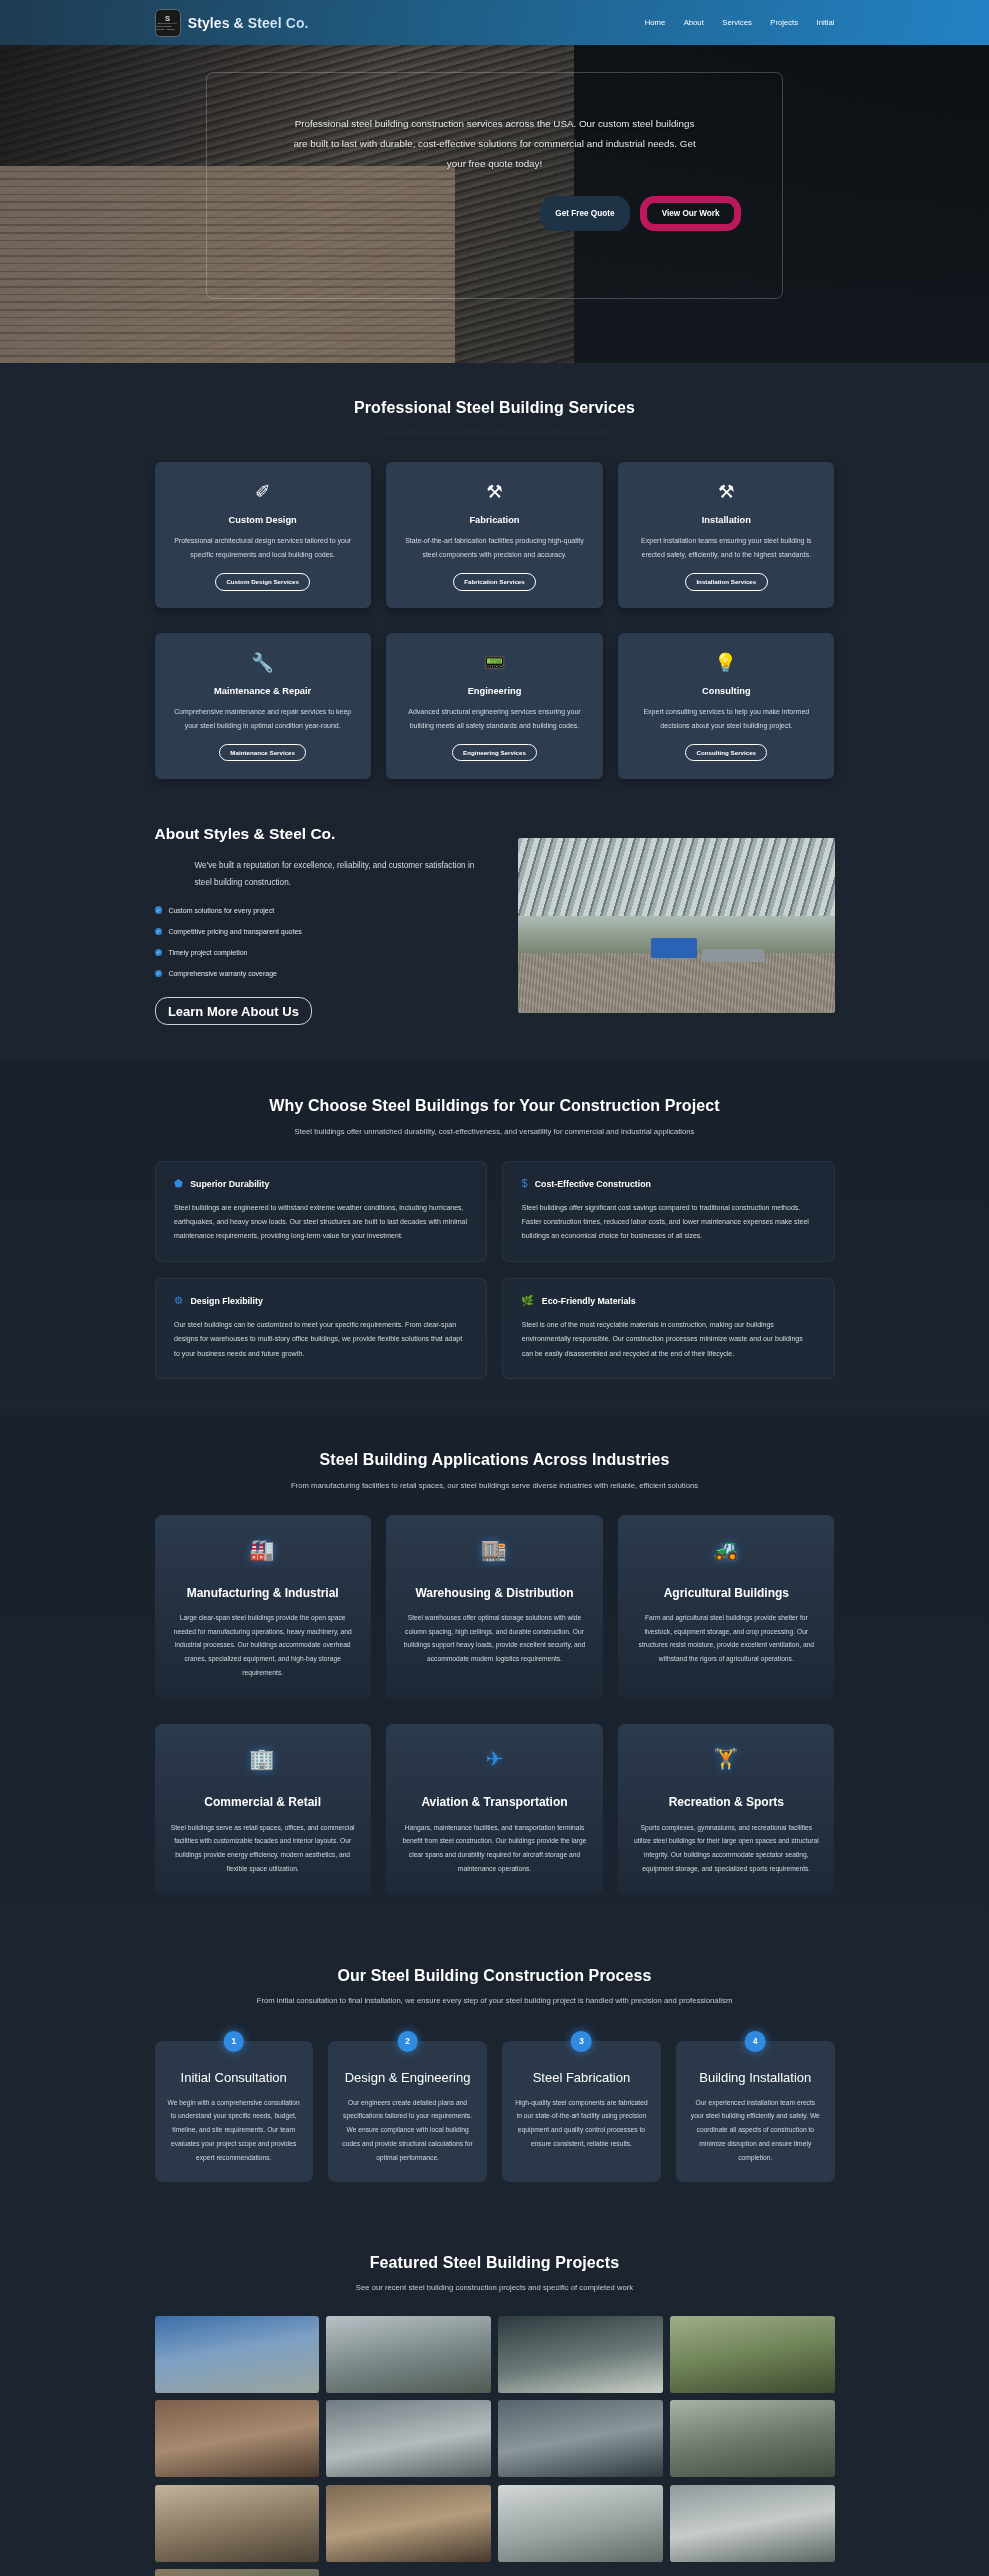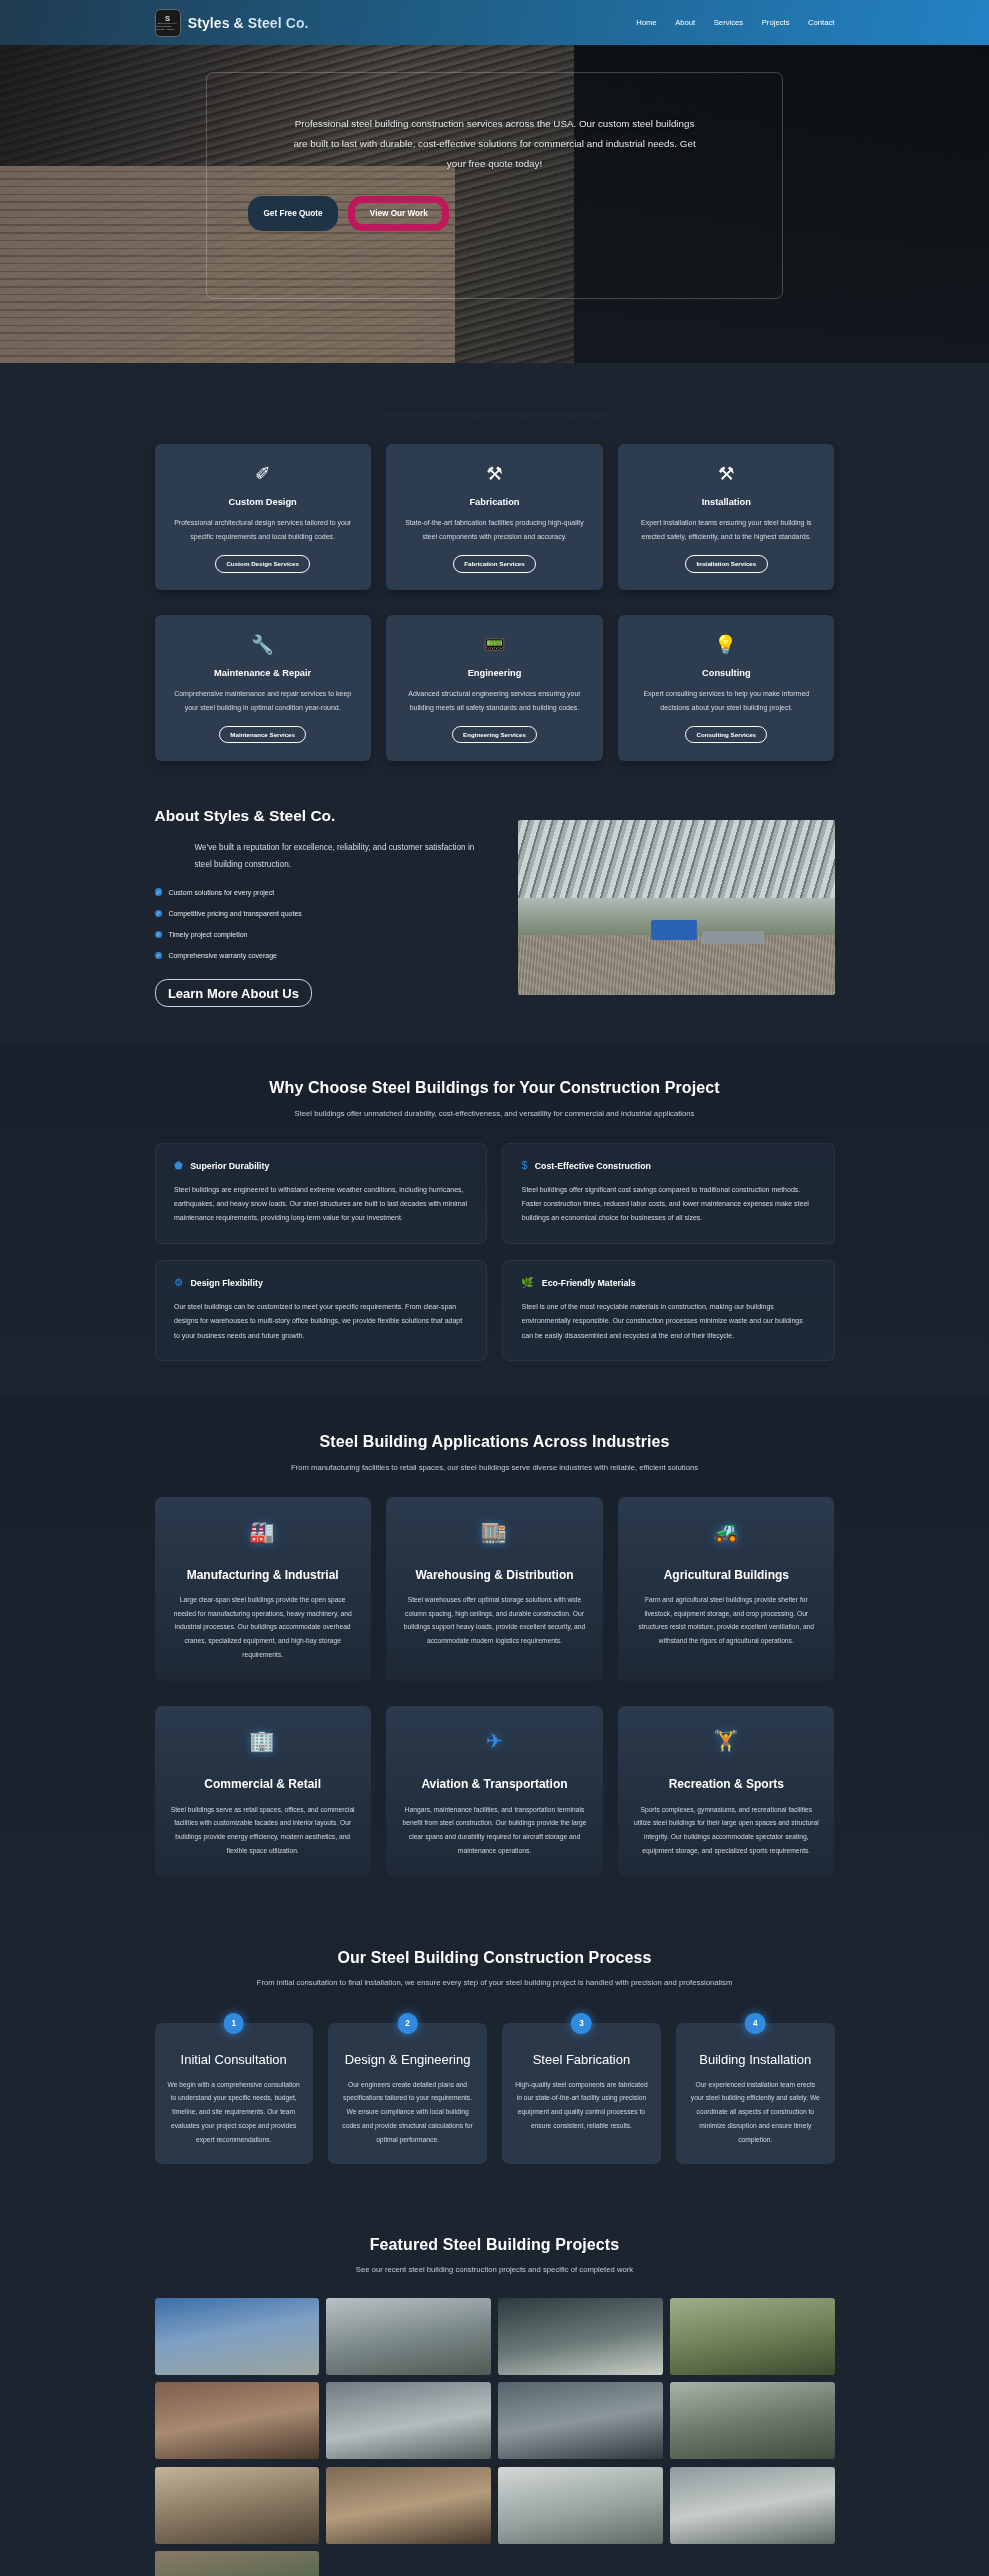--- a/index.html
+++ b/index.html
@@ -62,21 +62,21 @@
     position:relative;z-index:3;width:577px;margin-top:27px;
     border:0.5px solid rgba(255,255,255,.22);border-radius:7.2px;
     padding:23px 41px 31px;
     text-align:center;
     min-height:227px;
   }
   .hero h1{font-size:25px;line-height:1.22;font-weight:bold;letter-spacing:0.1px;
     text-shadow:0 1px 5.2px rgba(0,0,0,.6);}
   .hero p{margin-top:18px;font-size:9.8px;line-height:2.05;color:#e7e9ec;max-width:412px;margin-left:auto;margin-right:auto;
     text-shadow:0 0.5px 3.1px rgba(0,0,0,.6);}
-  .hero-btns{margin-top:21.6px;display:flex;gap:10.3px;justify-content:flex-start;}
+  .hero-btns{margin-top:21.6px;display:flex;gap:10.3px;justify-content:flex-end;}
   .btn{display:inline-flex;align-items:center;justify-content:center;cursor:pointer;
        font-size:8.2px;font-weight:bold;border-radius:14.4px;}
   .btn-dark{background:#1e3346;color:#fff;border:none;padding:7.2px 15.5px;}
   .btn-ghost{background:transparent;color:#fff;border:7px solid #be185d;padding:6.2px 14.4px;}
 
   
   section{padding:36px 0;}
   .sec-dark{background:#1c2430;}
   .sec-grid{
     background:
@@ -162,38 +162,39 @@
         <span class="lg-t">Styles &amp; Steel Co.</span>
         <span class="lg-t">metal buildings · carports · garages</span>
       </div>
       <div class="brand-name">Styles &amp; Steel Co.</div>
     </div>
     <nav class="nav">
       <a>Home</a>
       <a>About</a>
       <a>Services</a>
       <a>Projects</a>
-      <a>Contact</a>
+      <a>Initial</a>
     </nav>
   </div>
 </header>
 
 <div class="hero">
   <div class="hero-bg"></div>
   <div class="hero-panel">
     <p>Professional steel building construction services across the USA. Our custom steel buildings are built to last with durable, cost-effective solutions for commercial and industrial needs. Get your free quote today!</p>
     <div class="hero-btns">
       <div class="btn btn-dark">Get Free Quote</div>
       <div class="btn btn-ghost">View Our Work</div>
     </div>
   </div>
 </div>
 
 <section class="sec-dark">
   <div class="wrap">
+    <h2 class="sec-title">Professional Steel Building Services</h2>
     <p class="sec-sub faded">Comprehensive steel building solutions engineered for your project</p>
     <div class="cards3" id="services-row-1">
         <div class="svc-card">
       <span class="svc-icon">✐</span>
       <h3>Custom Design</h3>
       <p>Professional architectural design services tailored to your specific requirements and local building codes.</p>
       <div class="svc-btn">Custom Design Services</div>
     </div>
         <div class="svc-card">
       <span class="svc-icon">⚒</span>

